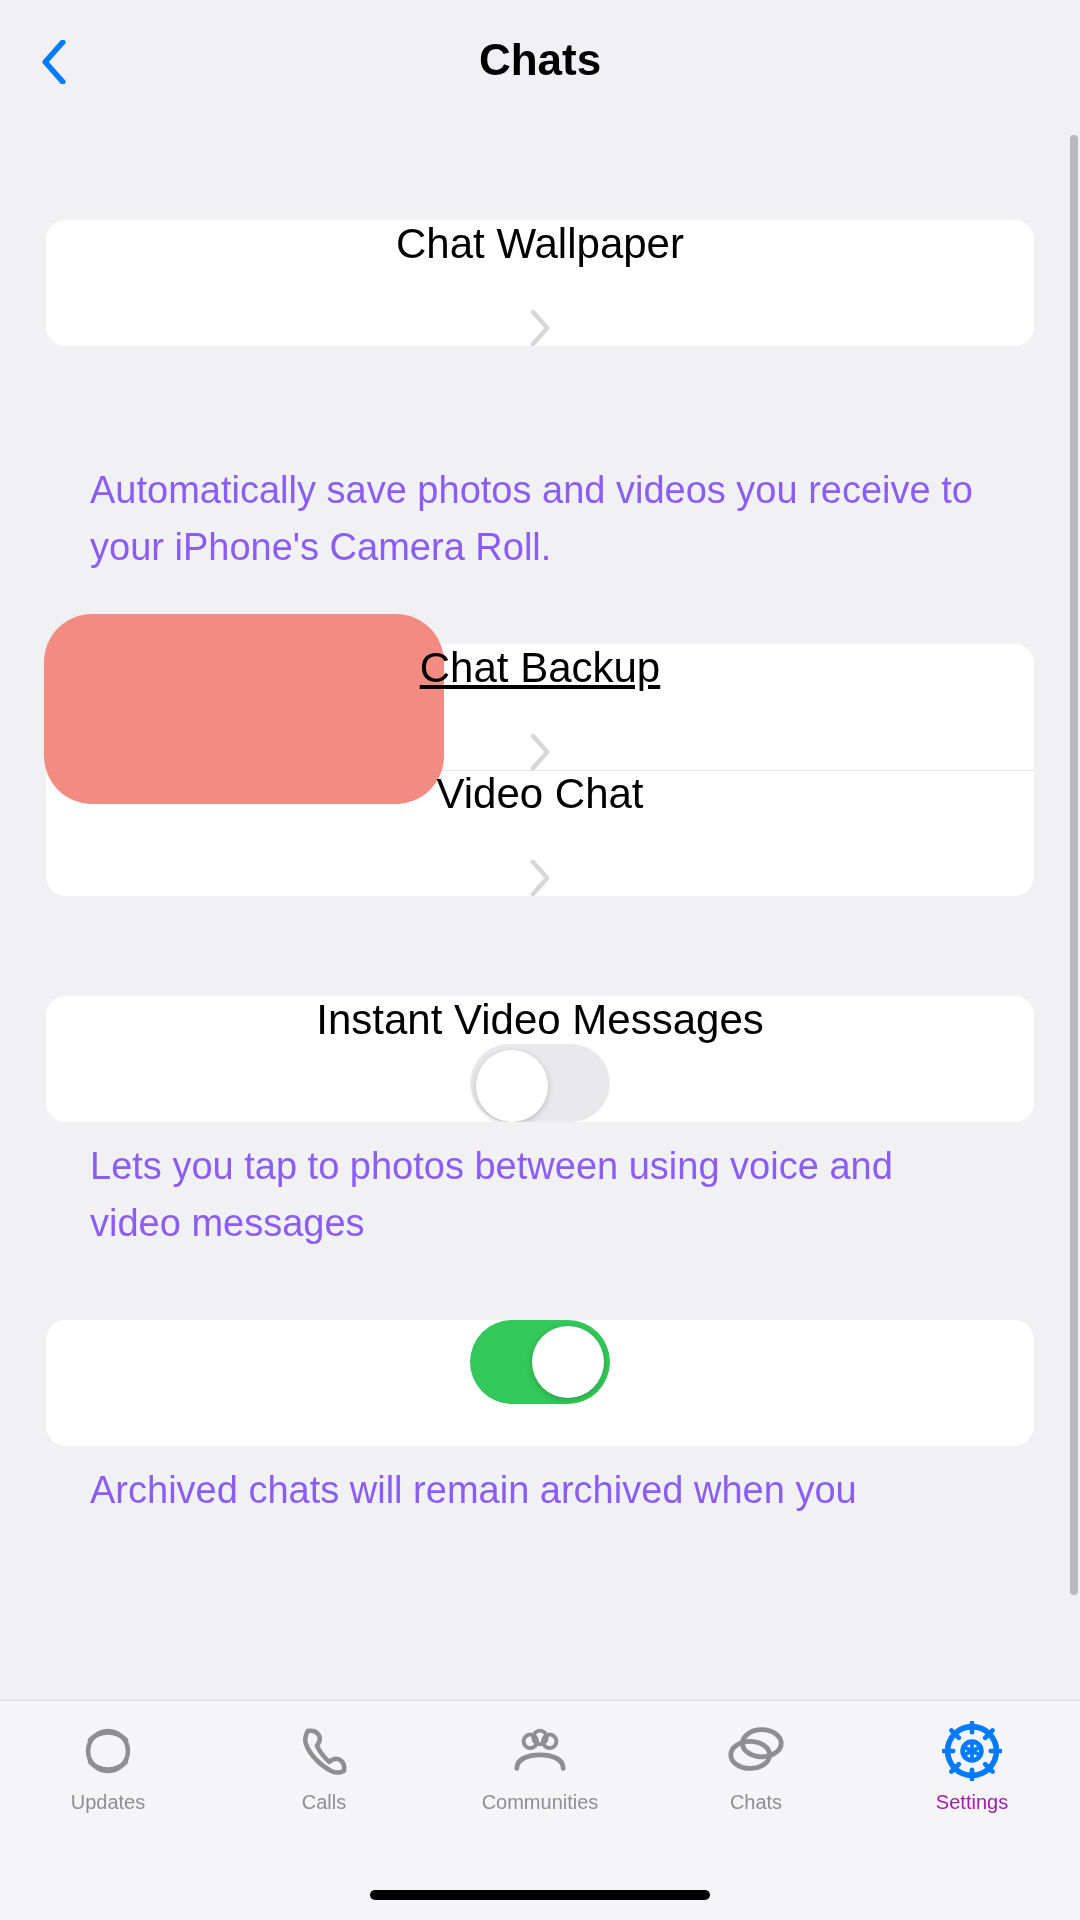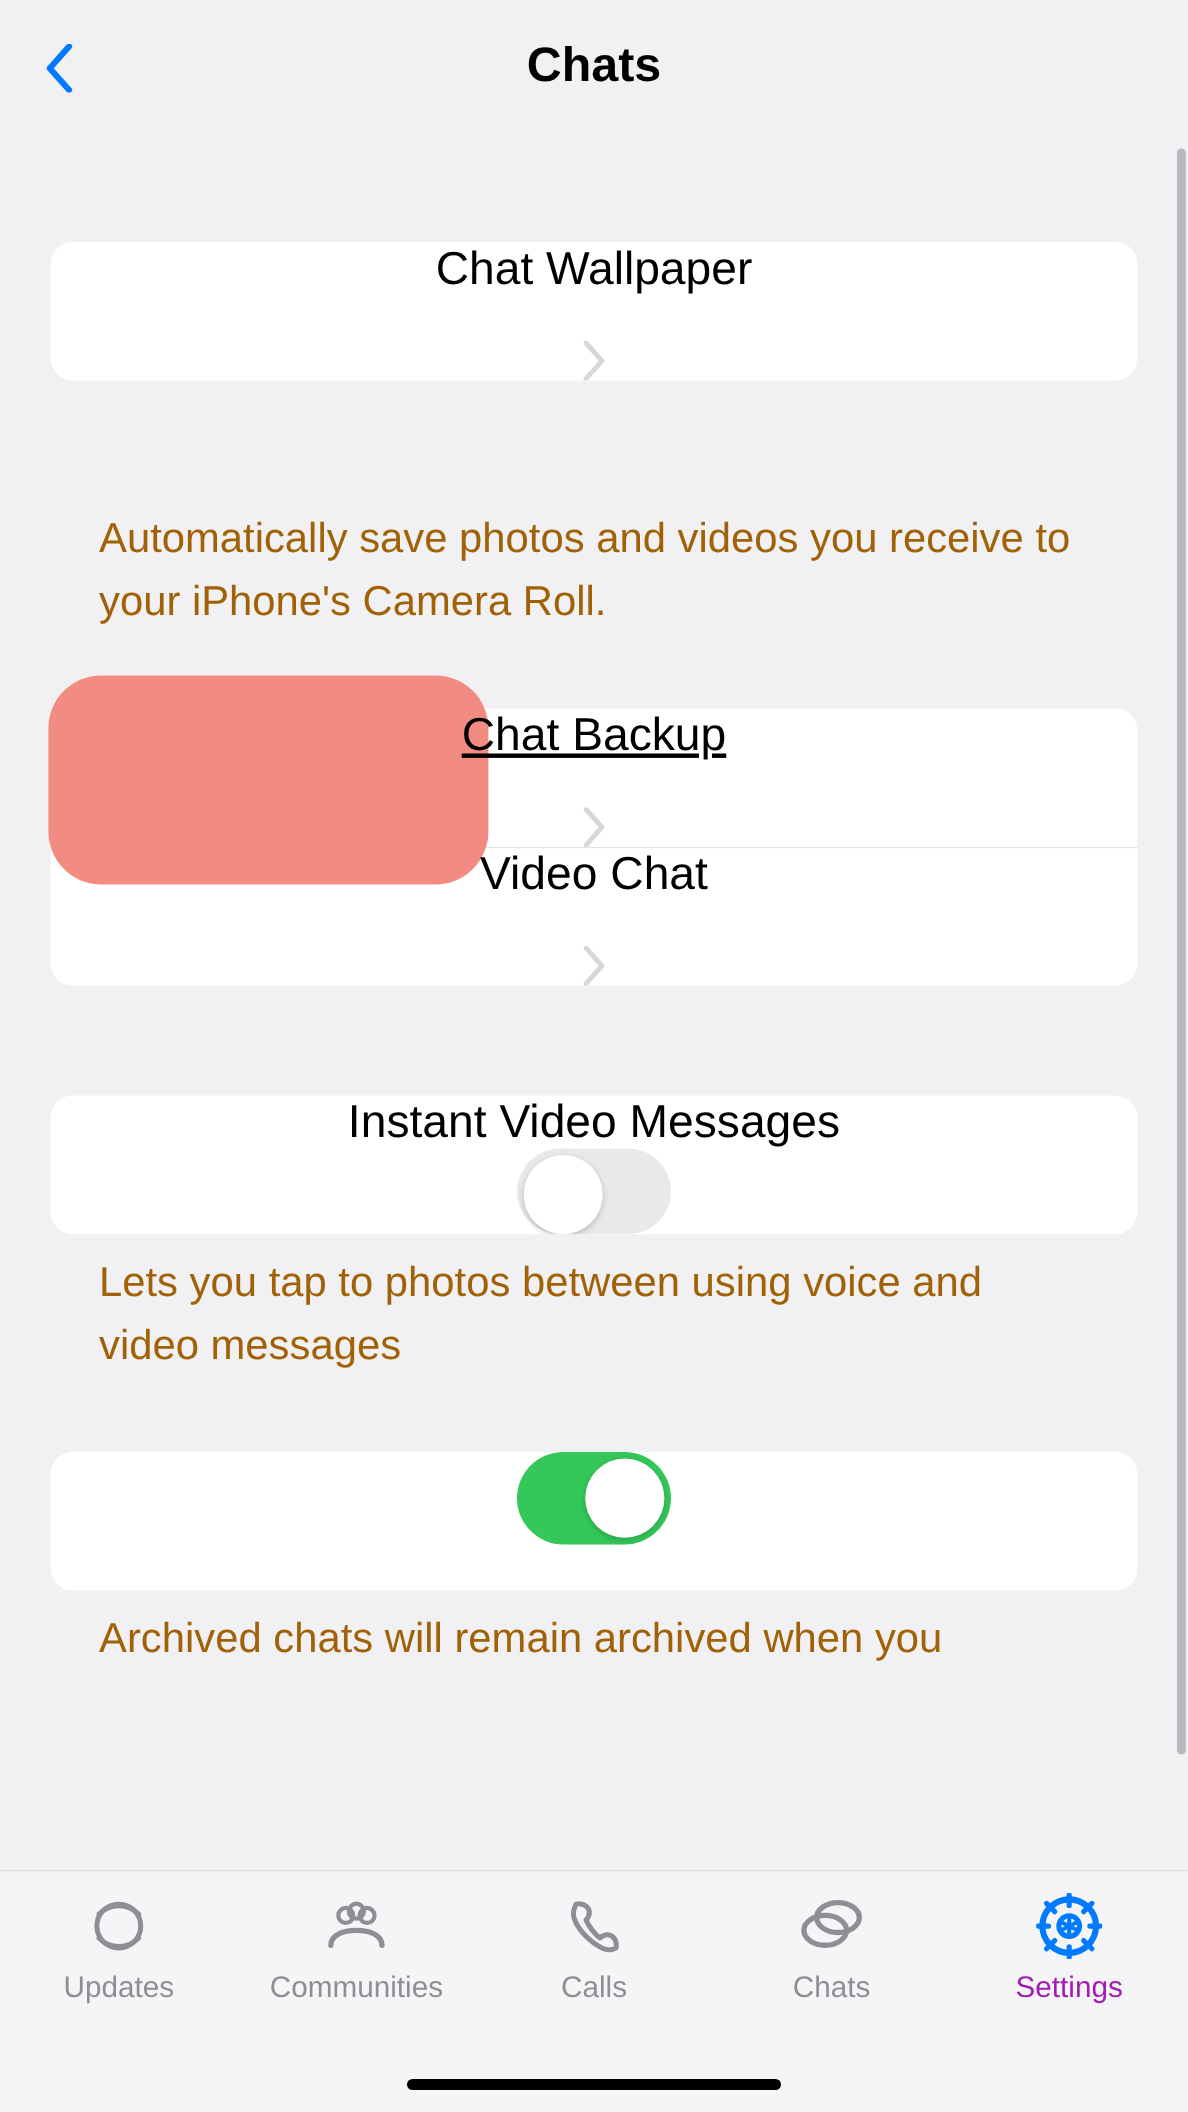--- a/index.html
+++ b/index.html
@@ -106,21 +106,21 @@
     border-radius: 50%;
     background: #fff;
     box-shadow: 0 2px 6px rgba(0,0,0,0.2);
   }
   .toggle.on .knob { left: auto; right: 6px; }
   .footer-text {
     margin: 16px 46px 0 46px;
     padding: 0 44px;
     font-size: 38px;
     line-height: 1.5;
-    color: #a16207;
+    color: #8b5cf6;
   }
   .highlight-pill {
     position: absolute;
     left: -2px;
     top: -30px;
     width: 400px;
     height: 190px;
     background: #f28b82;
     border-radius: 48px;
     z-index: 1;
@@ -140,21 +140,21 @@
     flex: 1;
     display: flex;
     flex-direction: column;
     align-items: center;
     gap: 8px;
     cursor: pointer;
     color: #8e8e93;
   }
   .tab.active { color: #a21caf; }
   .tab-icon { width: 64px; height: 64px; display:flex; align-items:center; justify-content:center;}
-  .tab-label { font-size: 27px; text-align: right; }
+  .tab-label { font-size: 20px; text-align: right; }
   .home-indicator {
     position: absolute;
     bottom: 20px;
     left: 50%;
     transform: translateX(-50%);
     width: 340px;
     height: 10px;
     background: #000;
     border-radius: 10px;
   }
@@ -237,36 +237,36 @@
       <svg viewBox="0 0 64 64" width="58" height="58">
           <circle cx="32" cy="32" r="22" fill="none" stroke="#8e8e93" stroke-width="5"></circle>
           <path d="M12 20 A28 28 0 0 1 52 20" fill="none" stroke="#8e8e93" stroke-width="5" stroke-linecap="round"></path>
           <path d="M12 44 A28 28 0 0 0 52 44" fill="none" stroke="#8e8e93" stroke-width="5" stroke-linecap="round"></path>
         </svg>
     </div>
     <span class="tab-label">Updates</span>
   </div>
   <div class="tab">
     <div class="tab-icon">
+      <svg viewBox="0 0 64 64" width="58" height="58">
+          <path d="M14 10 C14 10 22 8 26 14 C30 20 24 26 24 26 C24 26 30 38 38 44 C38 44 44 38 50 42 C56 46 54 54 54 54 C54 54 48 58 40 54 C28 48 16 36 12 24 C10 18 14 10 14 10 Z" fill="none" stroke="#8e8e93" stroke-width="5" stroke-linejoin="round"></path>
+        </svg>
+    </div>
+    <span class="tab-label">Calls</span>
+  </div>
+  <div class="tab">
+    <div class="tab-icon">
       <svg viewBox="0 0 64 64" width="62" height="62">
           <circle cx="22" cy="22" r="7" fill="none" stroke="#8e8e93" stroke-width="4"></circle>
           <circle cx="42" cy="22" r="7" fill="none" stroke="#8e8e93" stroke-width="4"></circle>
           <circle cx="32" cy="18" r="7" fill="none" stroke="#8e8e93" stroke-width="4"></circle>
           <path d="M8 50 C8 40 20 36 32 36 C44 36 56 40 56 50" fill="none" stroke="#8e8e93" stroke-width="5" stroke-linecap="round"></path>
         </svg>
     </div>
     <span class="tab-label">Communities</span>
-  </div>
-  <div class="tab">
-    <div class="tab-icon">
-      <svg viewBox="0 0 64 64" width="58" height="58">
-          <path d="M14 10 C14 10 22 8 26 14 C30 20 24 26 24 26 C24 26 30 38 38 44 C38 44 44 38 50 42 C56 46 54 54 54 54 C54 54 48 58 40 54 C28 48 16 36 12 24 C10 18 14 10 14 10 Z" fill="none" stroke="#8e8e93" stroke-width="5" stroke-linejoin="round"></path>
-        </svg>
-    </div>
-    <span class="tab-label">Calls</span>
   </div>
   <div class="tab">
     <div class="tab-icon">
       <svg viewBox="0 0 64 64" width="62" height="62">
           <ellipse cx="38" cy="24" rx="20" ry="14" fill="none" stroke="#8e8e93" stroke-width="5"></ellipse>
           <ellipse cx="26" cy="36" rx="20" ry="14" fill="none" stroke="#8e8e93" stroke-width="5"></ellipse>
         </svg>
     </div>
     <span class="tab-label">Chats</span>
   </div>

